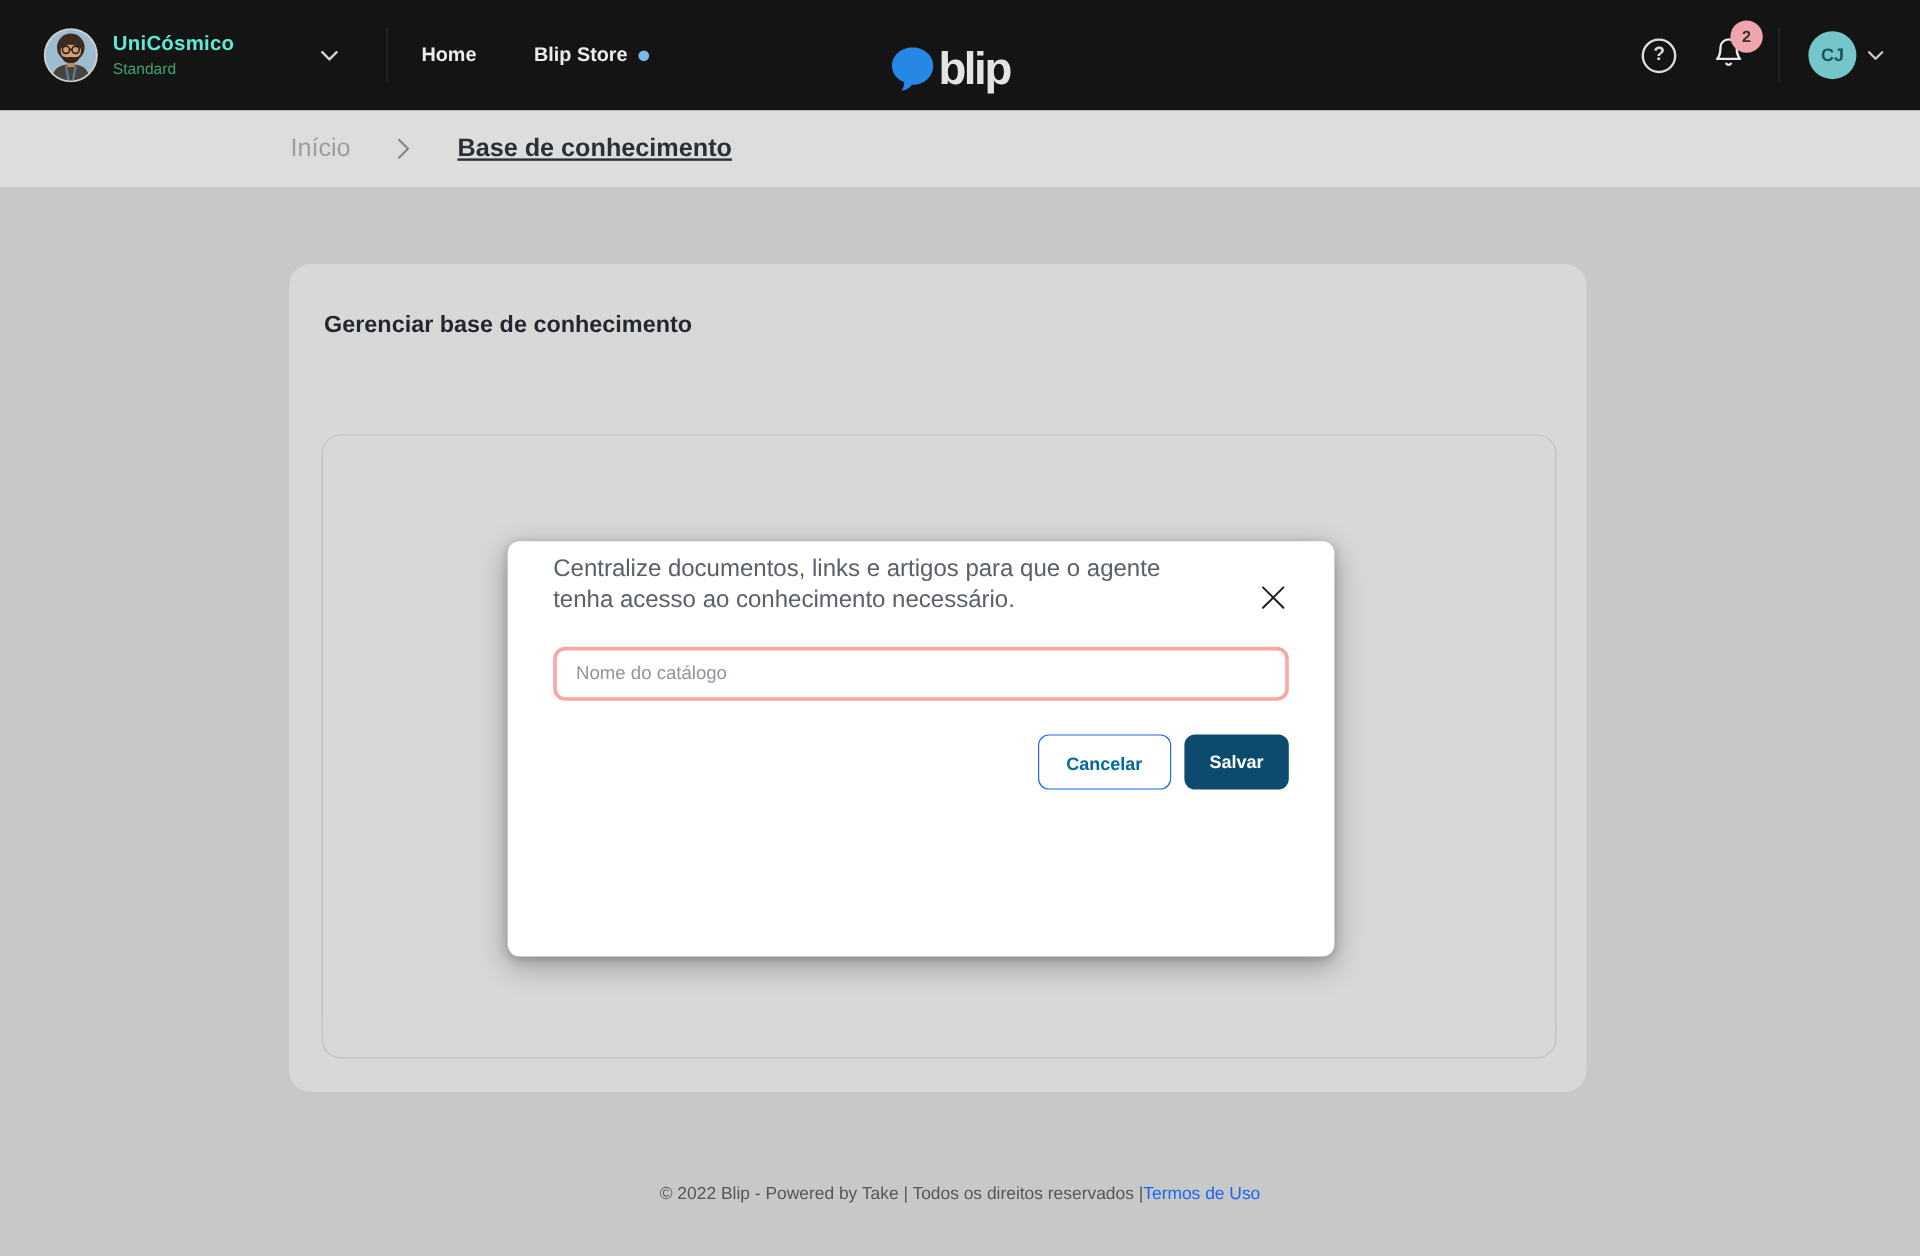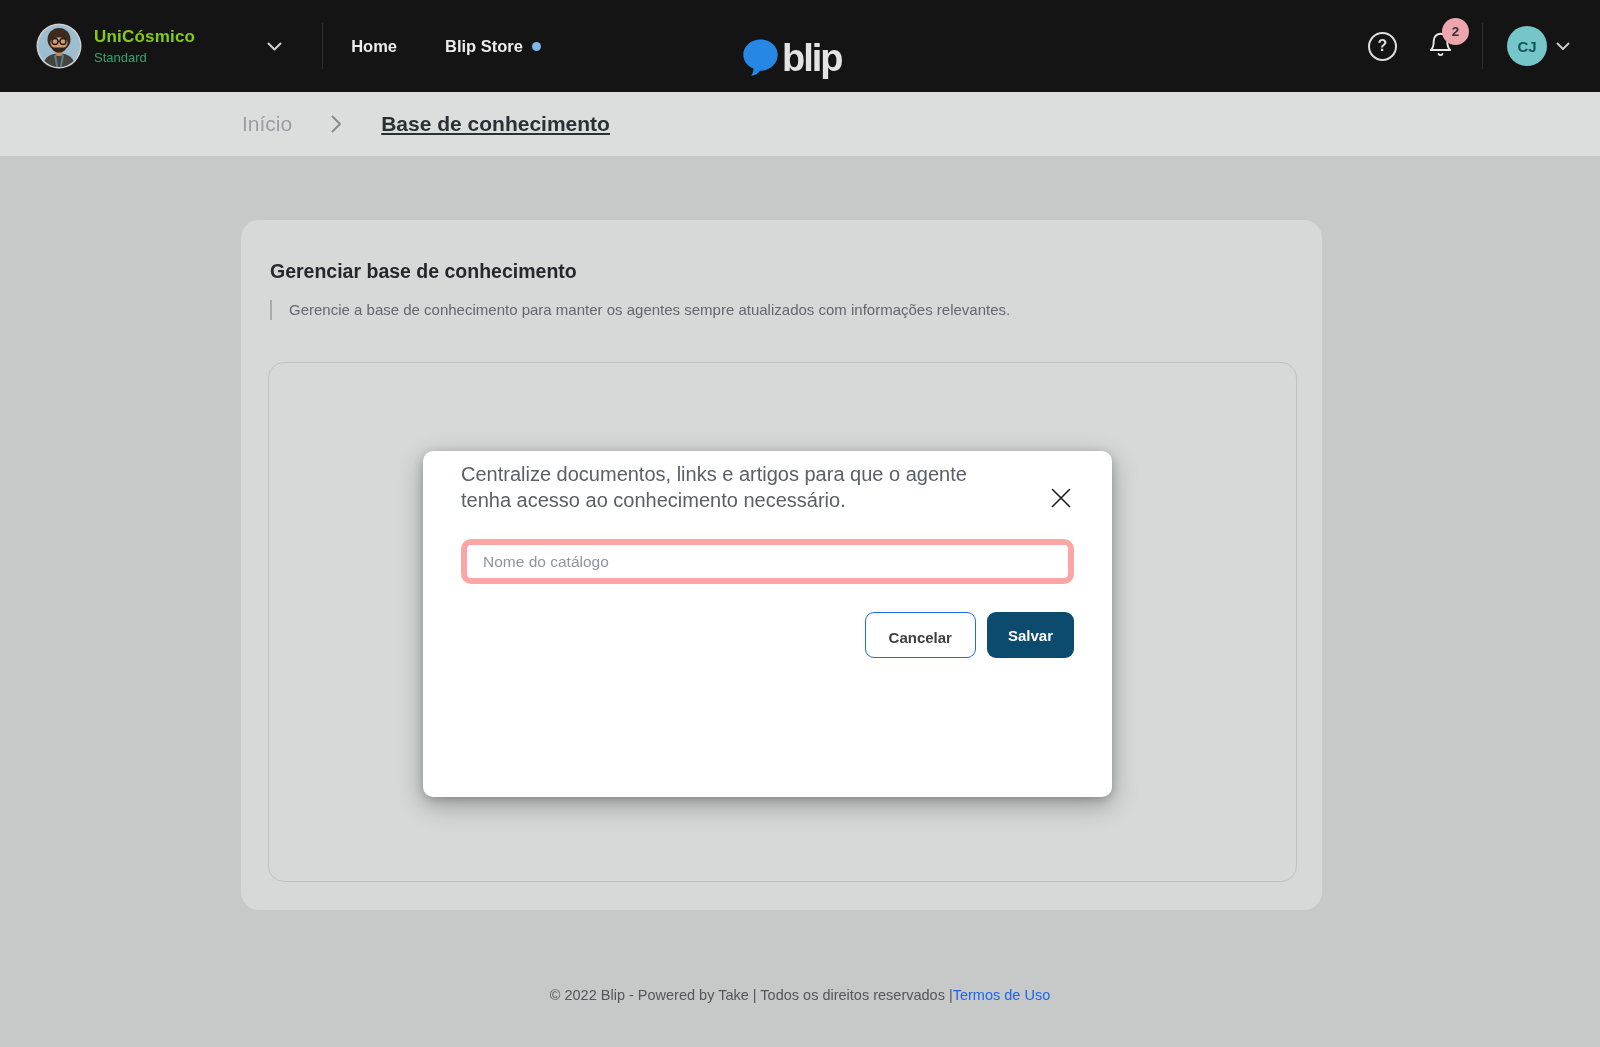--- a/index.html
+++ b/index.html
@@ -13,21 +13,21 @@
 
   
   .topbar {
     position:absolute; top:0; left:0; right:0; height:92px;
     background:#141414;
     display:flex; align-items:center;
   }
   .tenant { display:flex; align-items:center; margin-left:36px; cursor:pointer; }
   .tenant-avatar { width:46px; height:46px; display:block; }
   .tenant-info { margin-left:12px; }
-  .tenant-name { color:#84cc16; font-size:17px; font-weight:700; letter-spacing:.2px; }
+  .tenant-name { color:#5eead4; font-size:17px; font-weight:700; letter-spacing:.2px; }
   .tenant-plan { color:#3aa26e; font-size:13px; margin-top:3px; }
   .tenant-chevron { margin-left:72px; display:flex; align-items:center; }
   .topbar-vdiv { width:1px; height:46px; background:#2d2d2d; margin-left:40px; }
   .topnav { display:flex; align-items:center; margin-left:28px; gap:48px; }
   .topnav a { color:#ececec; font-size:16.5px; font-weight:700; text-decoration:none; display:flex; align-items:center; cursor:pointer; }
   .store-dot { width:9px; height:9px; border-radius:50%; background:#7fb6ec; margin-left:9px; display:inline-block; }
 
   .logo { position:absolute; left:742px; top:0; height:116px; display:flex; align-items:center; }
   .logo-bubble { display:flex; align-items:center; }
   .logo-text { color:#e3e3e3; font-size:38px; font-weight:800; letter-spacing:-2px; margin-left:3px; }
@@ -81,28 +81,28 @@
     position:absolute; left:423px; top:451px; width:689px; height:346px;
     background:#ffffff; border-radius:10px;
     box-shadow:0 8px 26px rgba(0,0,0,.30), 0 2px 8px rgba(0,0,0,.18);
   }
   .modal-close { position:absolute; top:36px; right:40px; cursor:pointer; display:flex; }
   .modal-body { padding:0 38px; }
   .modal-title { margin-top:82px; font-size:22.5px; font-weight:700; color:#1a1e26; }
   .modal-desc { margin-top:11px; font-size:20px; color:#5a6068; line-height:25.5px; max-width:545px; }
   .modal-input {
     margin-top:26px; width:100%; height:45px;
-    border:6px solid #fca5a5; border-radius:10px;
+    border:3px solid #fca5a5; border-radius:10px;
     padding:0 16px; font-size:15.5px; color:#30343a; background:#fff;
     font-family:"Liberation Sans", sans-serif; outline:none;
   }
   .modal-input::placeholder { color:#8e959e; }
   .modal-actions { margin-top:28px; display:flex; justify-content:flex-end; gap:11px; }
   .btn { height:46px; border-radius:9px; font-size:15px; font-weight:700; cursor:pointer; font-family:"Liberation Sans", sans-serif; }
-  .btn-cancel { background:#ffffff; border:1.5px solid #1e6bf1; color:#404040; padding:16px 23px; }
+  .btn-cancel { background:#ffffff; border:1.5px solid #1e6bf1; color:#0369a1; padding:16px 23px; }
   .btn-save { background:#0c4a6e; border:none; color:#ffffff; padding:0 21px; }
 
   
   .footer { position:absolute; left:0; right:0; top:987px; text-align:center; font-size:14.5px; color:#53565b; }
   .footer a { color:#1a66f0; text-decoration:none; cursor:pointer; }
 </style>
 </head>
 <body>
 
 <header class="topbar">
@@ -187,23 +187,20 @@
   <span class="crumb-sep">
     <svg width="11" height="18" viewBox="0 0 11 18">
         <path d="M1.5 1.5 L9 9 L1.5 16.5" stroke="#85878a" stroke-width="1.8" fill="none" stroke-linecap="round" stroke-linejoin="round"></path>
       </svg>
   </span>
   <span class="crumb-active">Base de conhecimento</span>
 </div>
 
 <main class="card">
   <h1 class="card-title">Gerenciar base de conhecimento</h1>
-  <div class="card-subtitle-row">
-    <span class="card-subtitle">Gerencie a base de conhecimento para manter os agentes sempre atualizados com informações relevantes.</span>
-  </div>
   <div class="inner-panel"></div>
 </main>
 
 <div class="modal">
   <span class="modal-close">
     <svg width="22" height="22" viewBox="0 0 22 22">
         <path d="M2.5 2.5 L19.5 19.5 M19.5 2.5 L2.5 19.5" stroke="#1c1c1c" stroke-width="1.6" stroke-linecap="round"></path>
       </svg>
   </span>
   <div class="modal-body">

